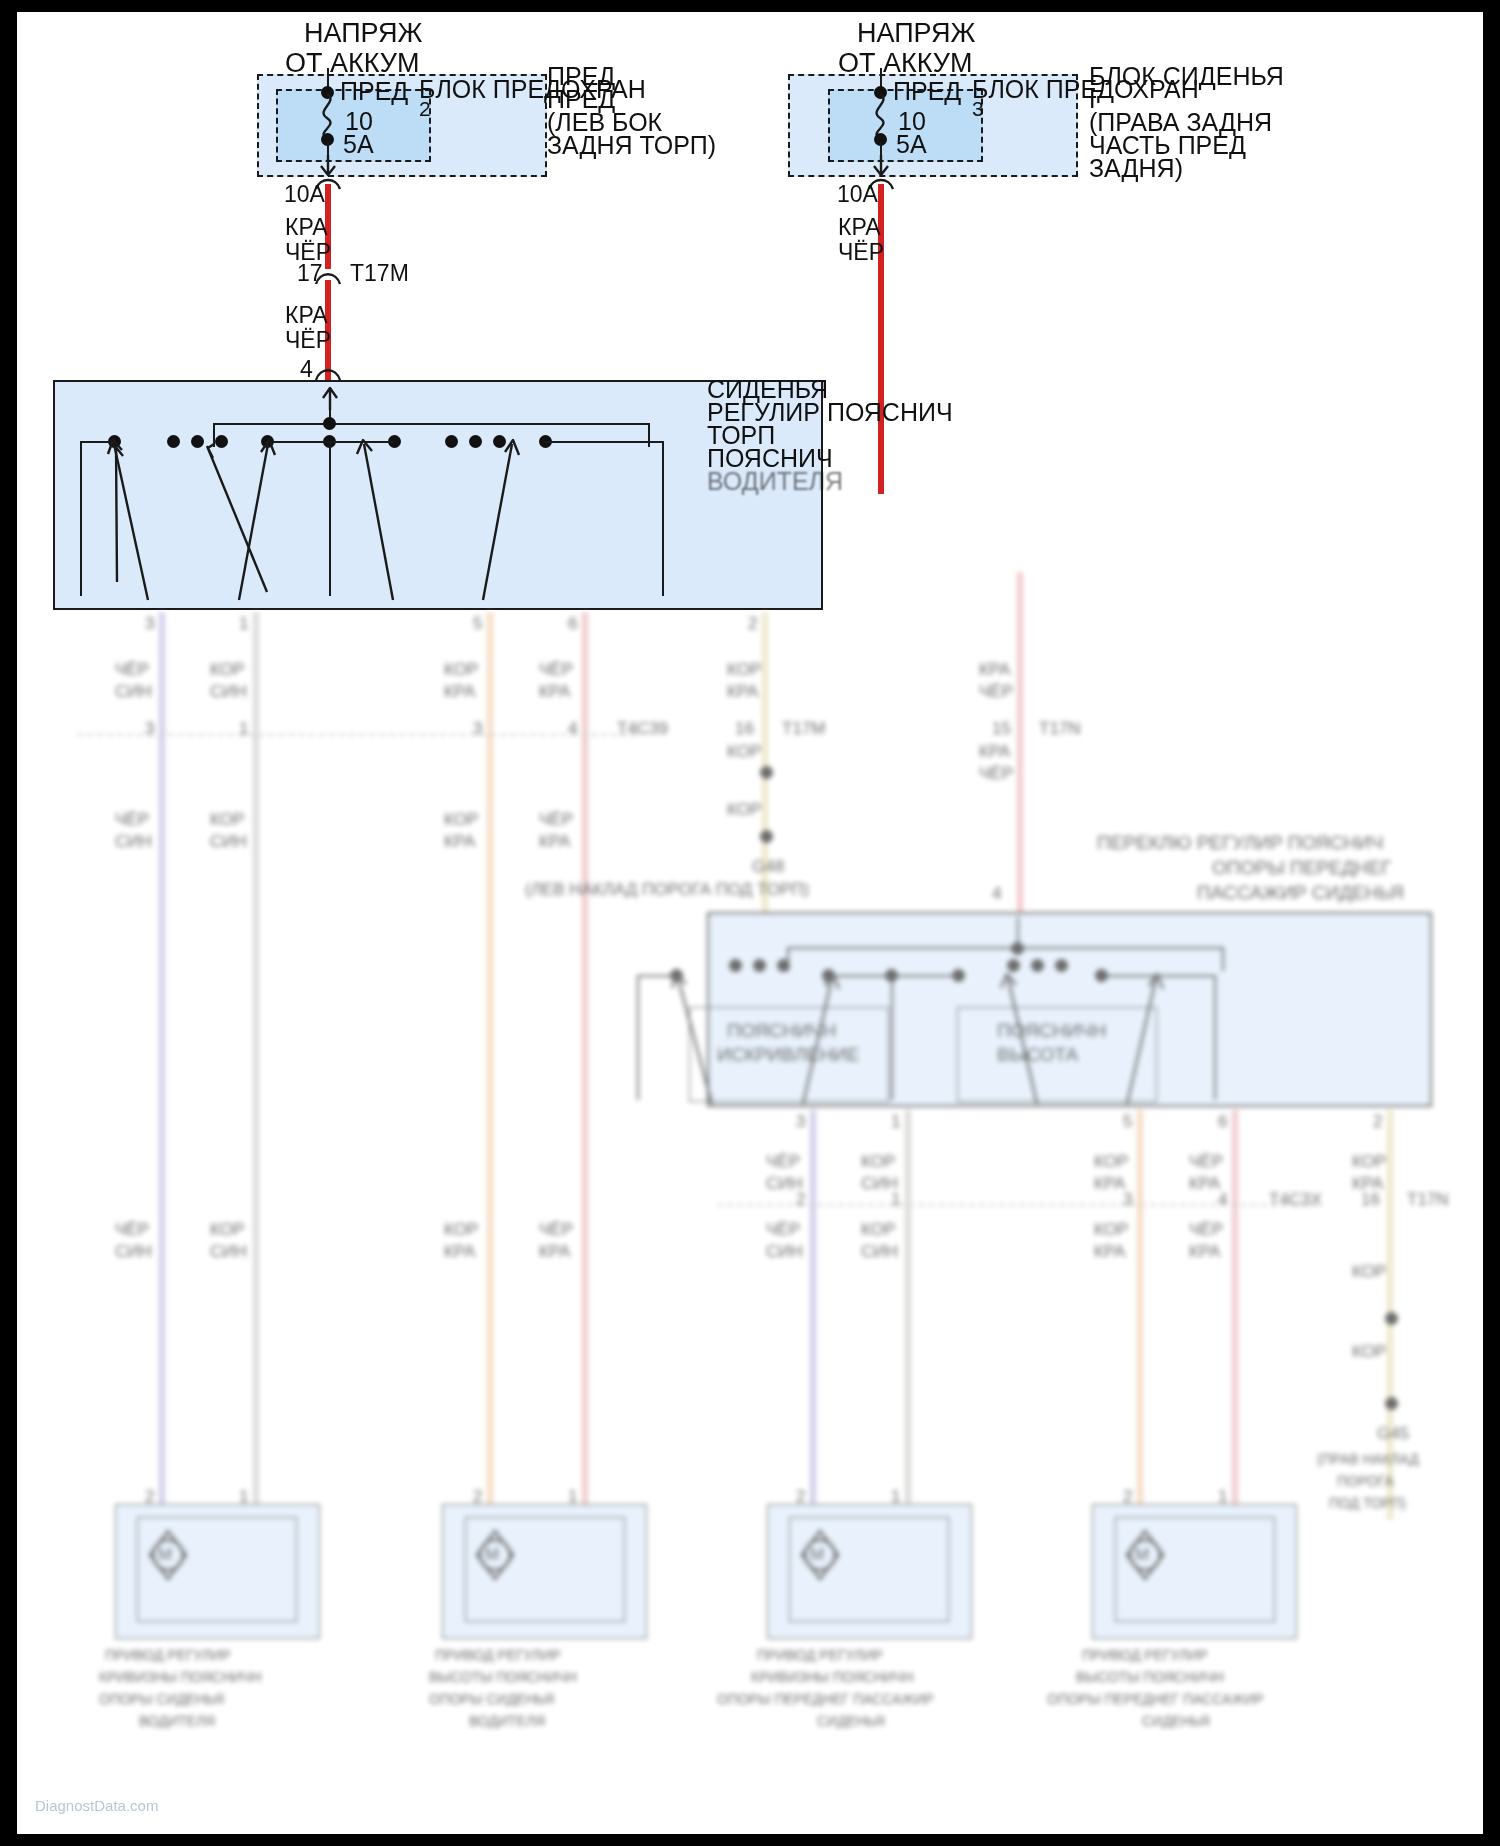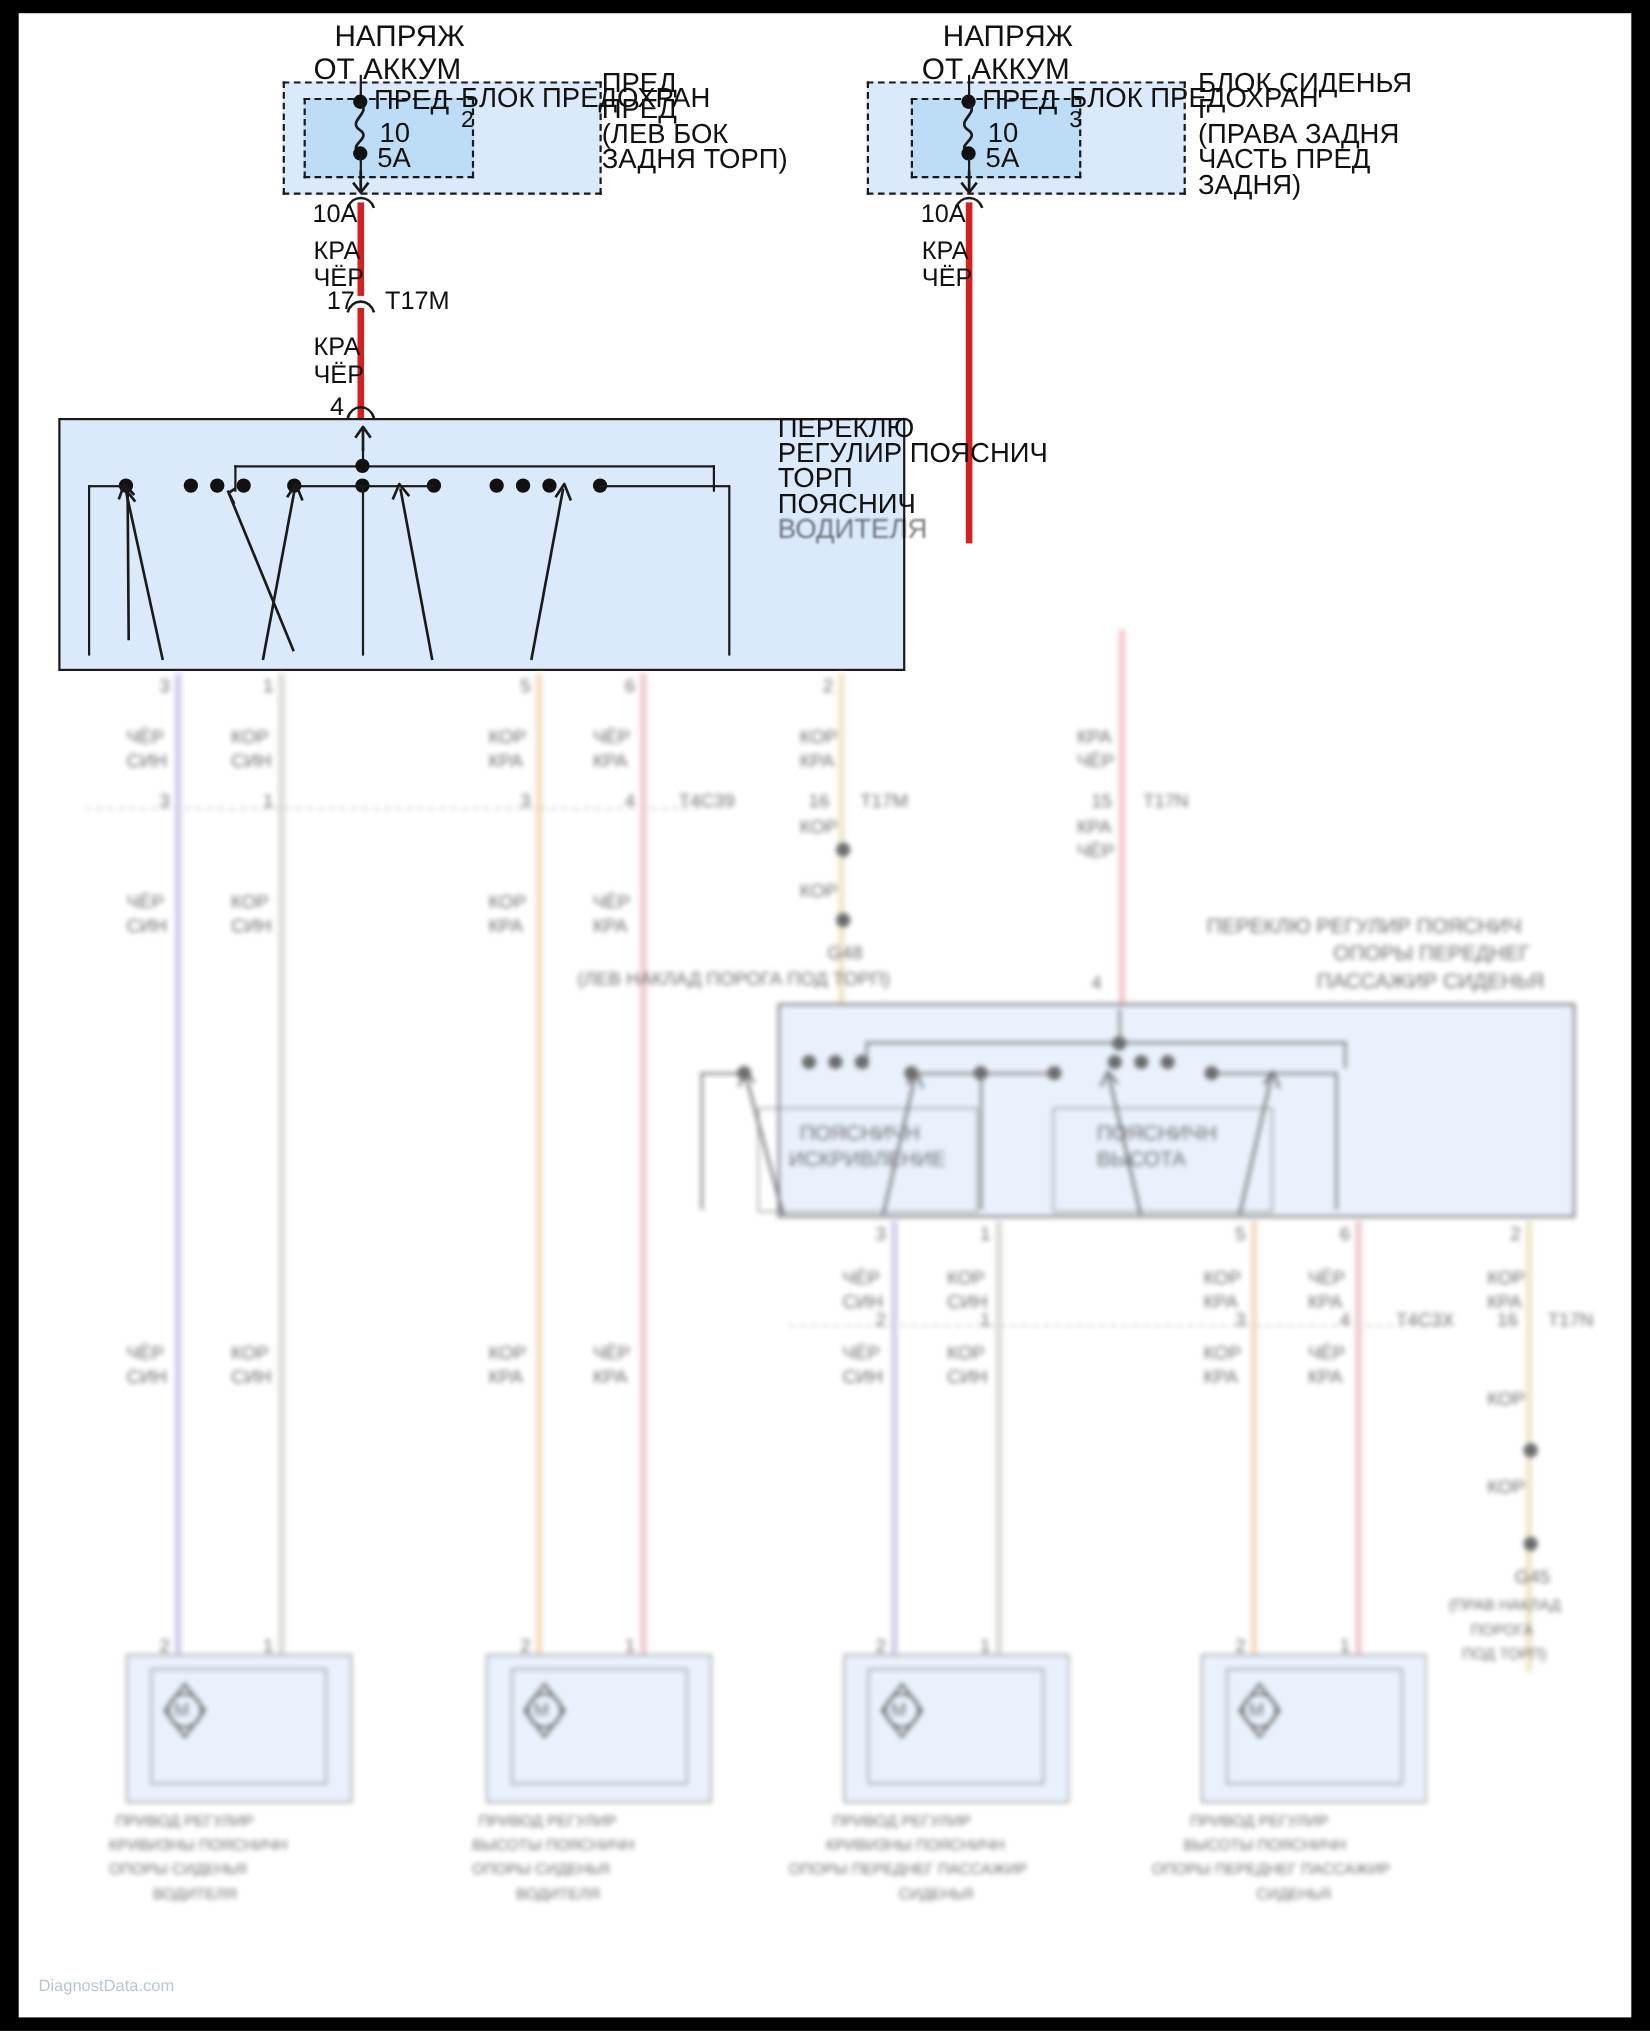--- a/index.html
+++ b/index.html
@@ -206,21 +206,21 @@
     <div class="fade">
       <div class="solidthin" style="left:70px;top:474px;width:200px;height:110px;"></div>
       <div class="solidthin" style="left:405px;top:474px;width:200px;height:110px;"></div>
       <div class="t f20" style="left:113px;top:488px;">ПОЯСНИЧН</div>
       <div class="t f20" style="left:113px;top:512px;">ИСКРИВЛЕНИЕ</div>
       <div class="t f20" style="left:420px;top:488px;">ПОЯСНИЧН</div>
       <div class="t f20" style="left:420px;top:512px;">ВЫСОТА</div>
       <div class="dotS" style="left:308px;top:568px;"></div>
     </div>
 
-    <div class="t f26" style="left:690px;top:363px;">ПЕРЕКЛЮ</div>
+    <div class="t f26" style="left:690px;top:363px;">СИДЕНЬЯ</div>
     <div class="t f26" style="left:690px;top:386px;">РЕГУЛИР ПОЯСНИЧ</div>
     <div class="t f26" style="left:690px;top:409px;">ТОРП</div>
     <div class="t f26" style="left:690px;top:432px;">ПОЯСНИЧ</div>
     <div class="t f26" style="left:690px;top:455px;opacity:.55;filter:blur(1.2px);">ВОДИТЕЛЯ</div>
   </div>
 
   <div class="fade2">
 
     <div class="wv wire-purple" style="left:142px;top:600px;height:900px;"></div>
     <div class="wv wire-gray" style="left:236px;top:600px;height:900px;"></div>

